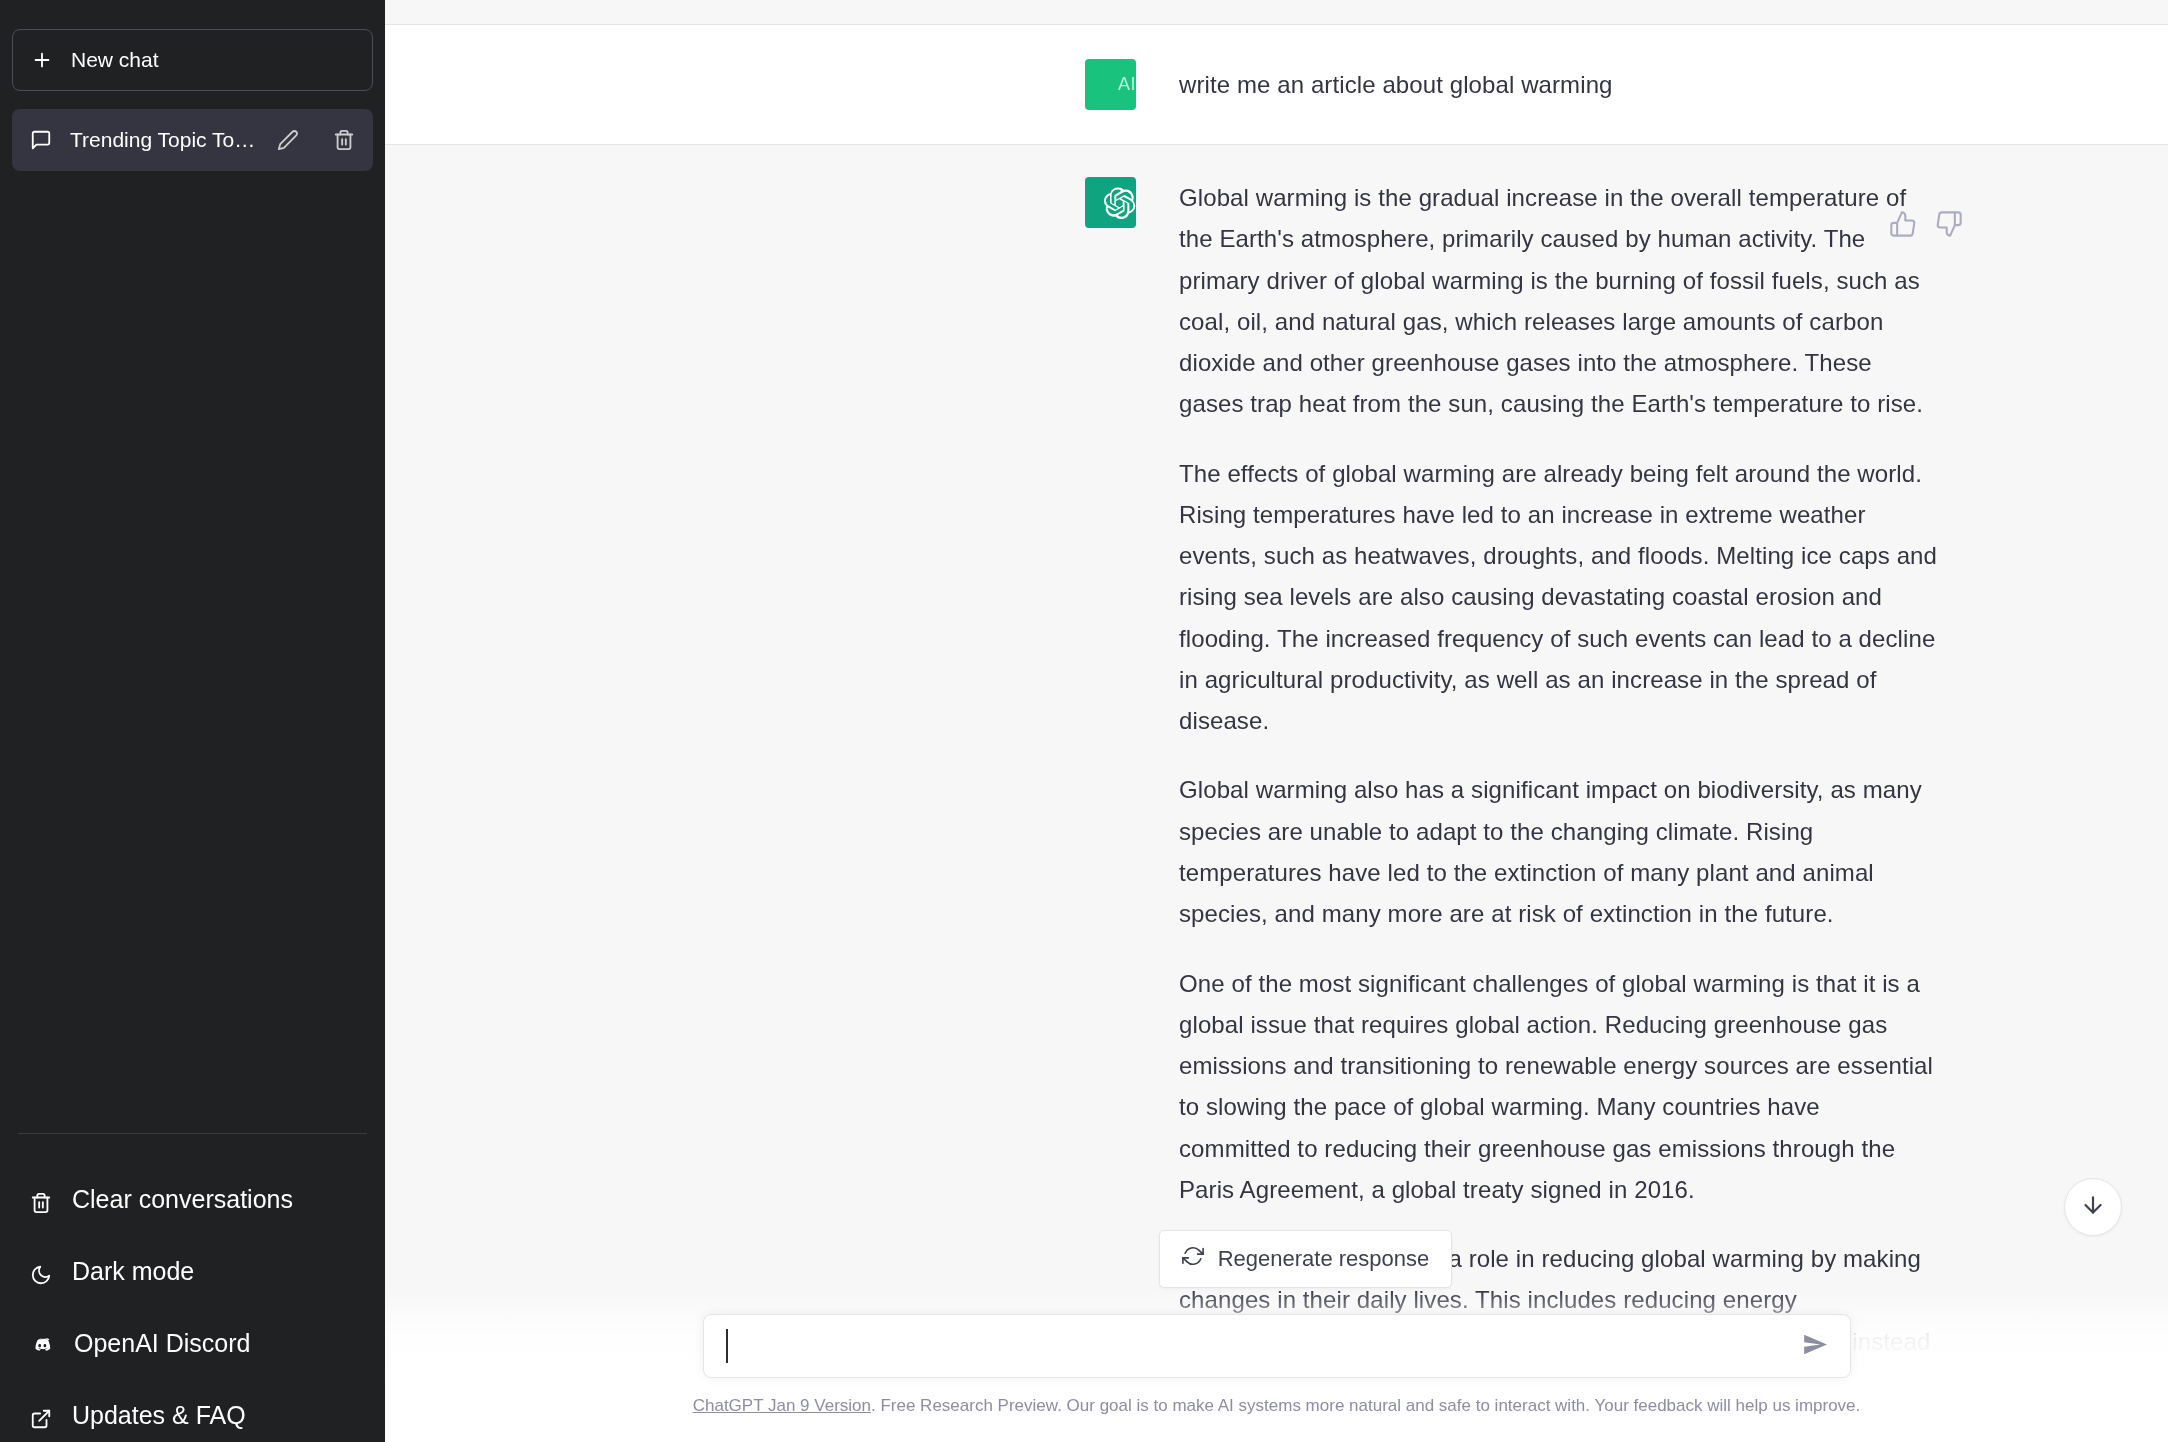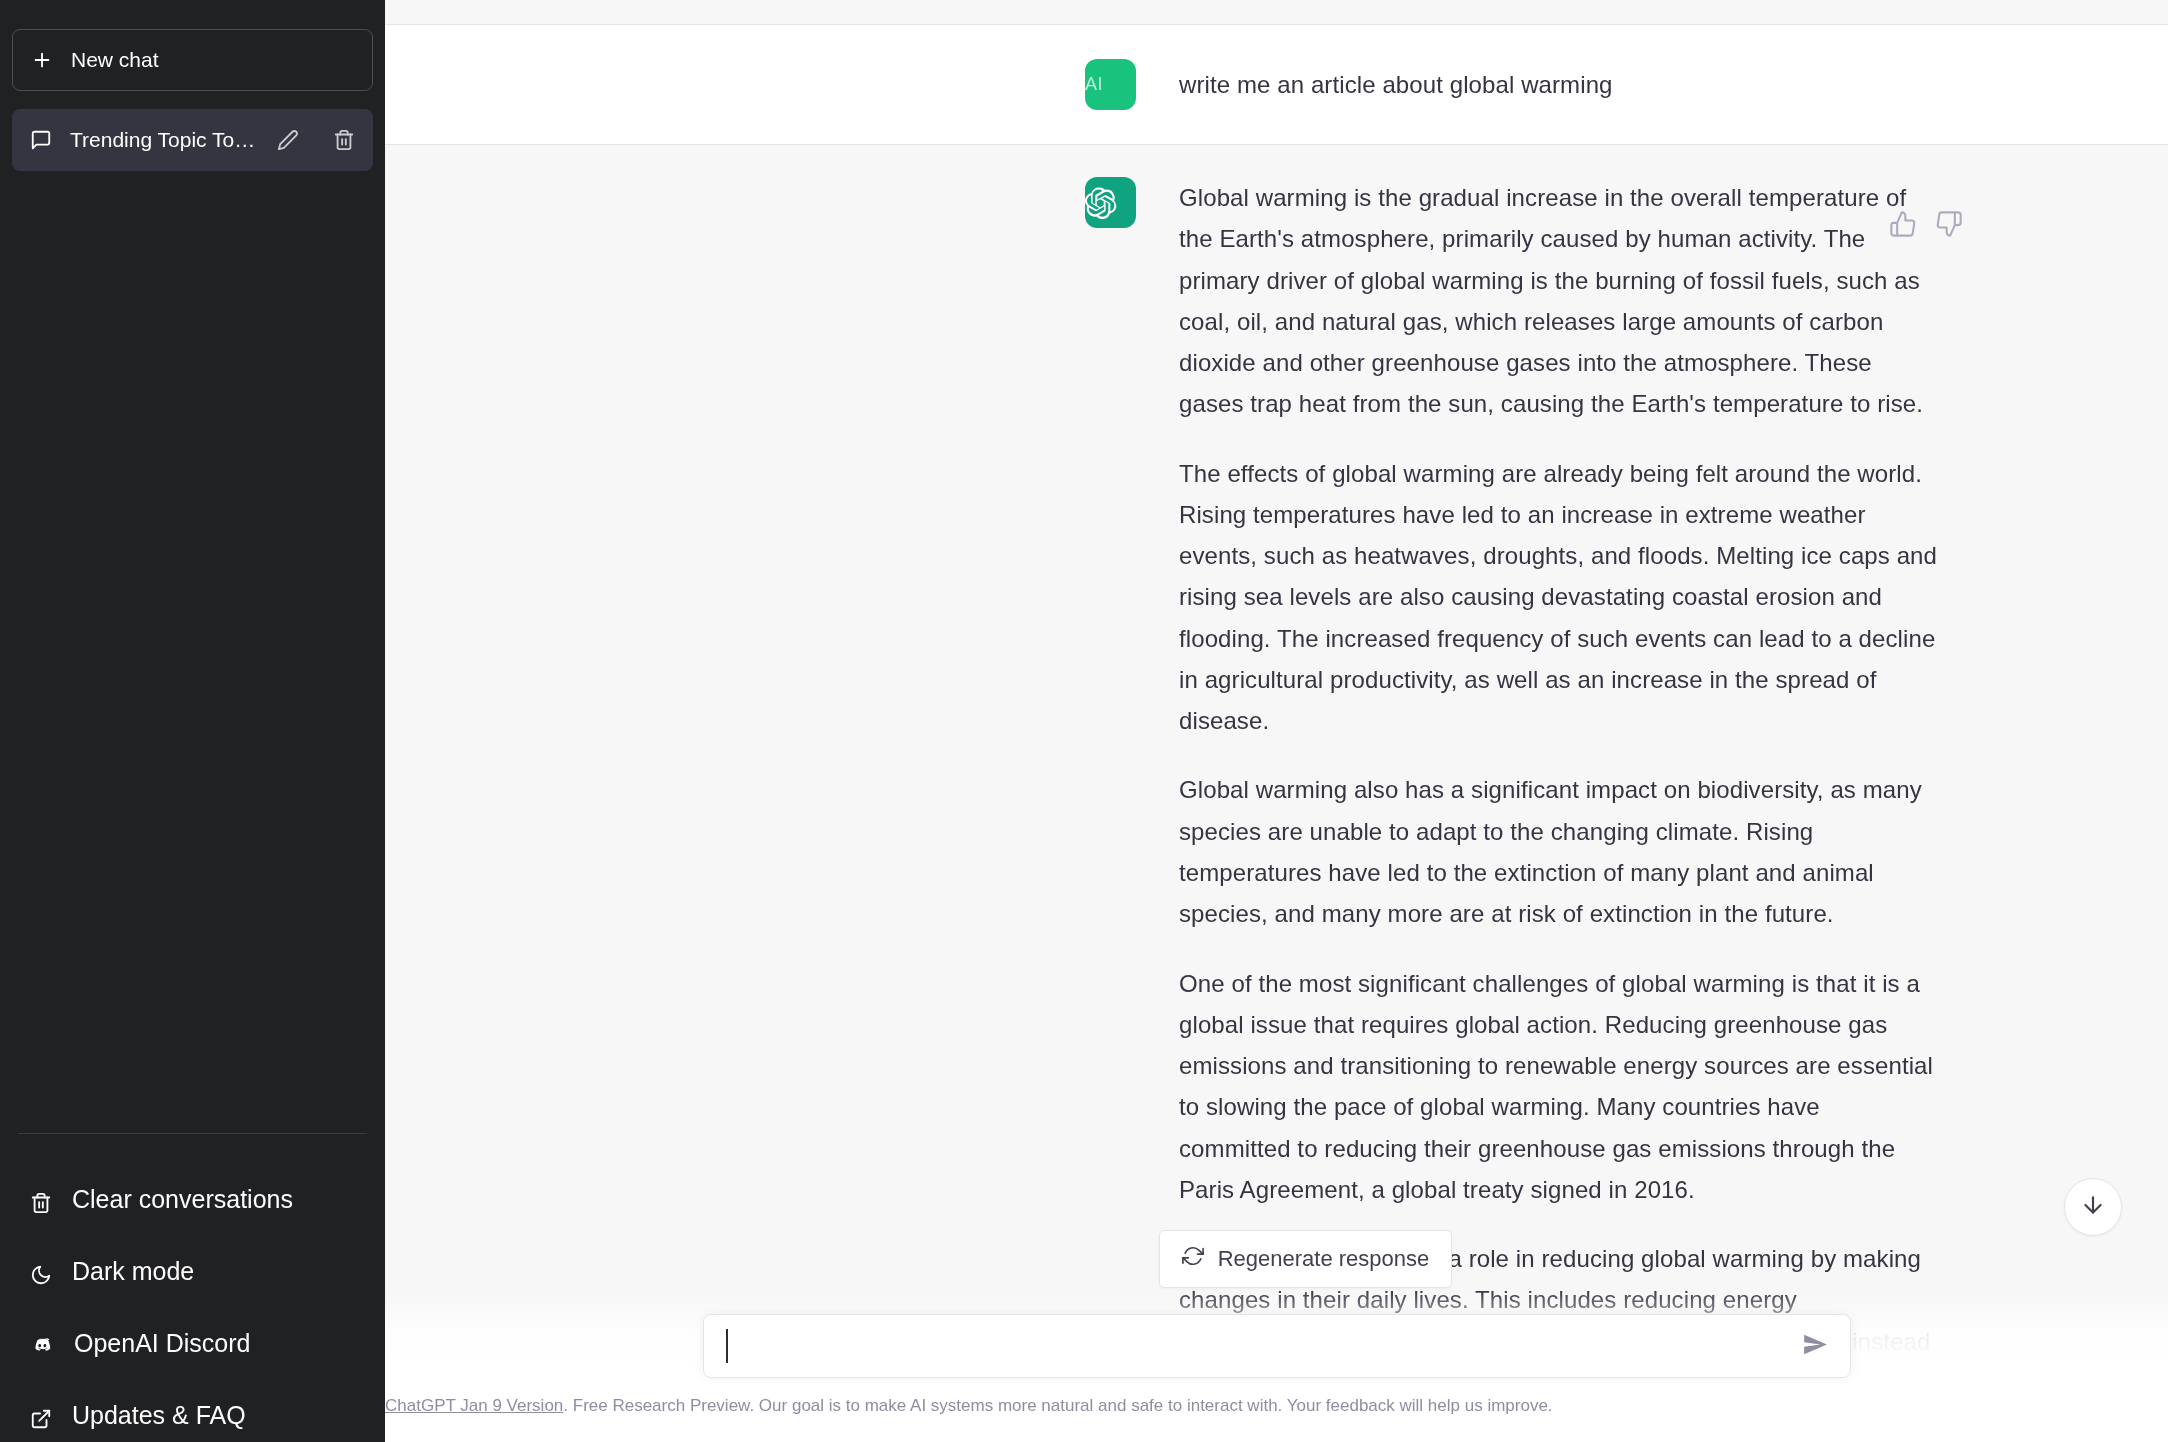--- a/index.html
+++ b/index.html
@@ -63,22 +63,22 @@
     display: flex; gap: 35px;
     width: 100%;
     padding-left: 700px; padding-right: 230px;
   }
   .msg.user { background: #ffffff; border-bottom: 1px solid #e5e5e5; min-height: 120px; align-items: center; padding: 0; }
   .msg.user .msg-inner { align-items: center; }
   .msg.assistant { background: #f7f7f8; border-bottom: 1px solid #e5e5e5; padding-top: 32px; padding-bottom: 0; }
 
   .avatar {
     width: 51px; height: 51px; flex: 0 0 51px;
-    border-radius: 12px;
-    display: flex; align-items: center; justify-content: flex-start;
+    border-radius: 4px;
+    display: flex; align-items: center; justify-content: flex-end;
   }
   .avatar.user-av { background: #19c37d; color: #bfeedb; font-size: 18px; letter-spacing: .5px; }
   .avatar.bot-av { background: #10a37f; }
 
   .bubble { flex: 1 1 auto; min-width: 0; }
   .bubble p {
     font-size: 24px; line-height: 1.72;
     color: #343541;
     margin: 0 0 28px 8px;
     letter-spacing: .1px;
@@ -130,21 +130,21 @@
     font-family: "Liberation Sans", sans-serif;
     font-size: 22px; color: #343541;
     padding: 0 70px 0 22px; height: 100%;
   }
   .send-btn {
     position: absolute; right: 16px; top: 50%; transform: translateY(-50%);
     color: #8e8ea0; cursor: pointer; display: flex;
     background: none; border: none; padding: 6px;
   }
   .foot {
-    text-align: left; font-size: 17px; color: #8e8ea0;
+    text-align: center; font-size: 17px; color: #8e8ea0;
     padding: 18px 0 26px 0;
     background: #ffffff;
   }
   .foot a { color: #8e8ea0; text-decoration: underline; }
 
   .scroll-down {
     position: absolute; right: 46px; bottom: 206px;
     width: 58px; height: 58px; border-radius: 50%;
     background: #ffffff; border: 1px solid #e5e5e5;
     display: flex; align-items: center; justify-content: center;

